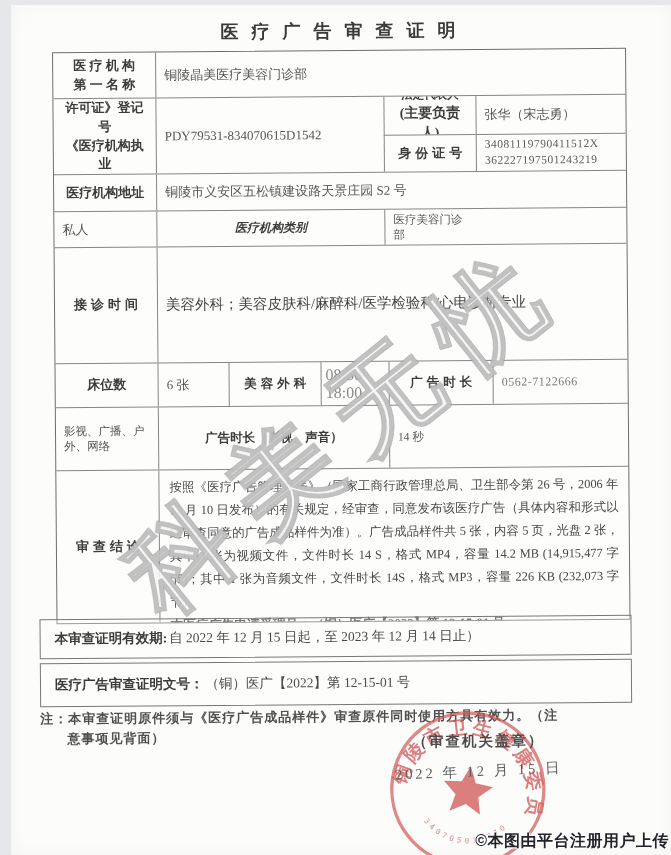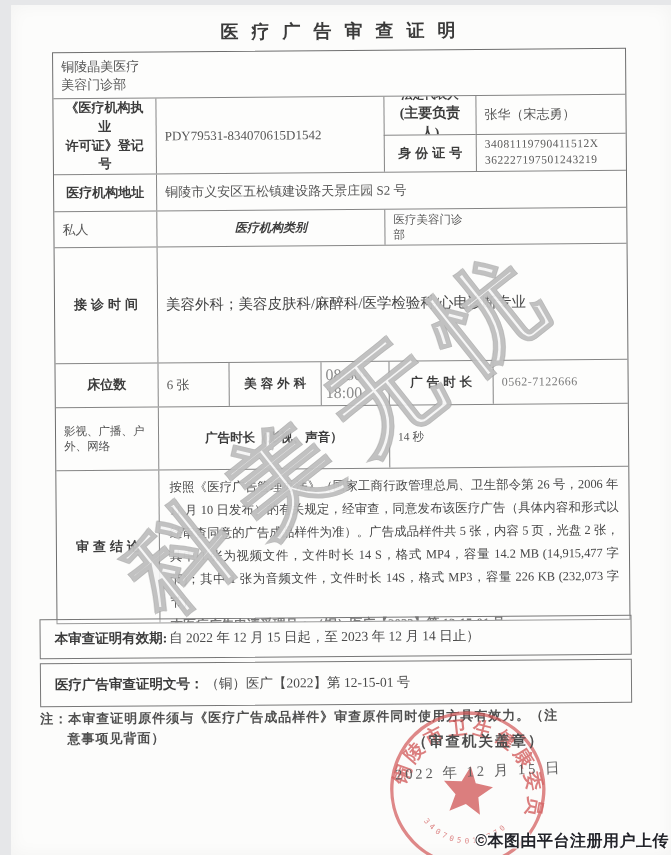--- a/index.html
+++ b/index.html
@@ -94,27 +94,31 @@
 <body>
 
 <div class="page">
   <div class="scan">
 
     <div class="doc-title">医疗广告审查证明</div>
 
     <div class="tbl">
 
       <div class="trow" style="grid-template-columns:102px 1fr;height:45px;">
+        <div class="cell lab">
+          <span>医 疗 机 构</span>
+          <span>第 一 名 称</span>
+        </div>
         <div class="cell val">铜陵晶美医疗美容门诊部</div>
       </div>
 
       <div class="trow" style="grid-template-columns:102px 228px 92px 1fr;grid-template-rows:38px 37px;height:75px;">
         <div class="cell lab" style="grid-row:1/3;">
+          <span>许可证》登记号</span>
           <span>《医疗机构执业</span>
-          <span>许可证》登记号</span>
         </div>
         <div class="cell val" style="grid-row:1/3;">PDY79531-834070615D1542</div>
         <div class="cell lab" style="grid-row:1;grid-column:3;font-size:11.5px;">
           <span>法定代表人</span>
           <span style="font-size:14px;">(主要负责人)</span>
         </div>
         <div class="cell val" style="grid-row:1;grid-column:4;">张华（宋志勇）</div>
         <div class="cell lab sp bt" style="grid-row:2;grid-column:3;">身份证号</div>
         <div class="cell idnum bt" style="grid-row:2;grid-column:4;">
           <span>34081119790411512X</span>

